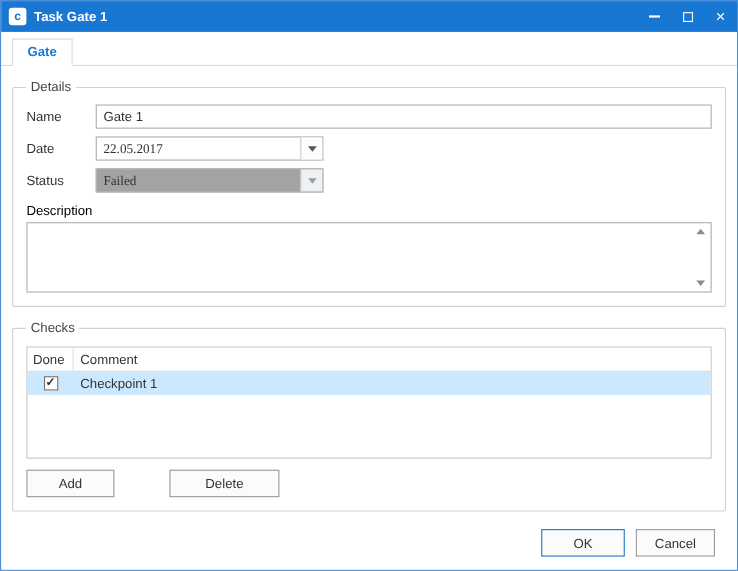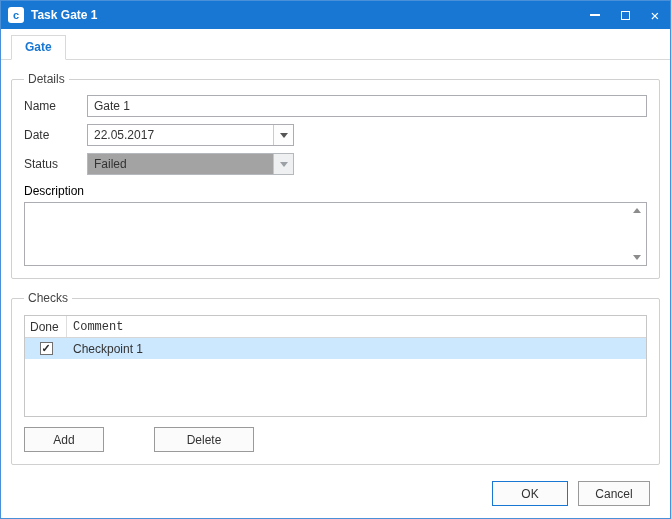--- a/index.html
+++ b/index.html
@@ -47,21 +47,21 @@
   .frow .flabel{flex:0 0 63px;width:63px;color:#333;}
   .tinput{
     height:22px;box-sizing:border-box;border:1px solid #abadb3;
     padding:0 6px;font:inherit;color:#333;background:#fff;outline:none;
   }
   .name-input{flex:1;}
   .combo{
     width:207px;height:22px;box-sizing:border-box;border:1px solid #abadb3;
     background:#fff;display:flex;align-items:stretch;
   }
-  .combo-value{flex:1;display:flex;align-items:center;padding:0 6px;overflow:hidden;white-space:nowrap;}
+  .combo-value{flex:1;display:flex;align-items:center;padding:0 6px;overflow:hidden;white-space:nowrap;font-family:Liberation Serif, serif;}
   .combo-btn{
     flex:0 0 19px;display:flex;align-items:center;justify-content:center;
     border-left:1px solid #c9cbce;background:#fdfdfd;
   }
   .arrow-down{
     width:0;height:0;border-left:4px solid transparent;border-right:4px solid transparent;
     border-top:5px solid #555;
   }
   .combo.disabled{background:#a3a3a3;border-color:#b5b8bc;}
   .combo.disabled .combo-btn{background:#eef0f1;border-left-color:#c4c7ca;}
@@ -77,21 +77,21 @@
   }
   .scroll-up{top:5px;border-bottom:5px solid #8c8c8c;}
   .scroll-down{bottom:5px;border-top:5px solid #8c8c8c;}
   
   .grid{
     margin-top:8px;height:102px;box-sizing:border-box;
     border:1px solid #c6c6c6;background:#fff;overflow:hidden;
   }
   .thead{display:flex;height:21px;align-items:center;border-bottom:1px solid #d6d6d6;background:#fff;color:#333;}
   .th-done{flex:0 0 42px;height:100%;display:flex;align-items:center;padding-left:5px;box-sizing:border-box;border-right:1px solid #dedede;}
-  .th-comment{flex:1;padding-left:6px;font-family:Liberation Mono, monospace;}
+  .th-comment{flex:1;padding-left:6px;}
   .trow{display:flex;height:21px;align-items:center;}
   .trow.selected{background:#cce8ff;}
   .td-done{flex:0 0 42px;display:flex;align-items:center;justify-content:center;}
   .td-comment{flex:1;padding-left:6px;}
   .checkbox{
     width:13px;height:13px;box-sizing:border-box;border:1px solid #707070;background:#fff;
     display:flex;align-items:center;justify-content:center;
   }
   .checkmark{font-size:11px;font-weight:bold;color:#2b2b2b;line-height:1;}
   

